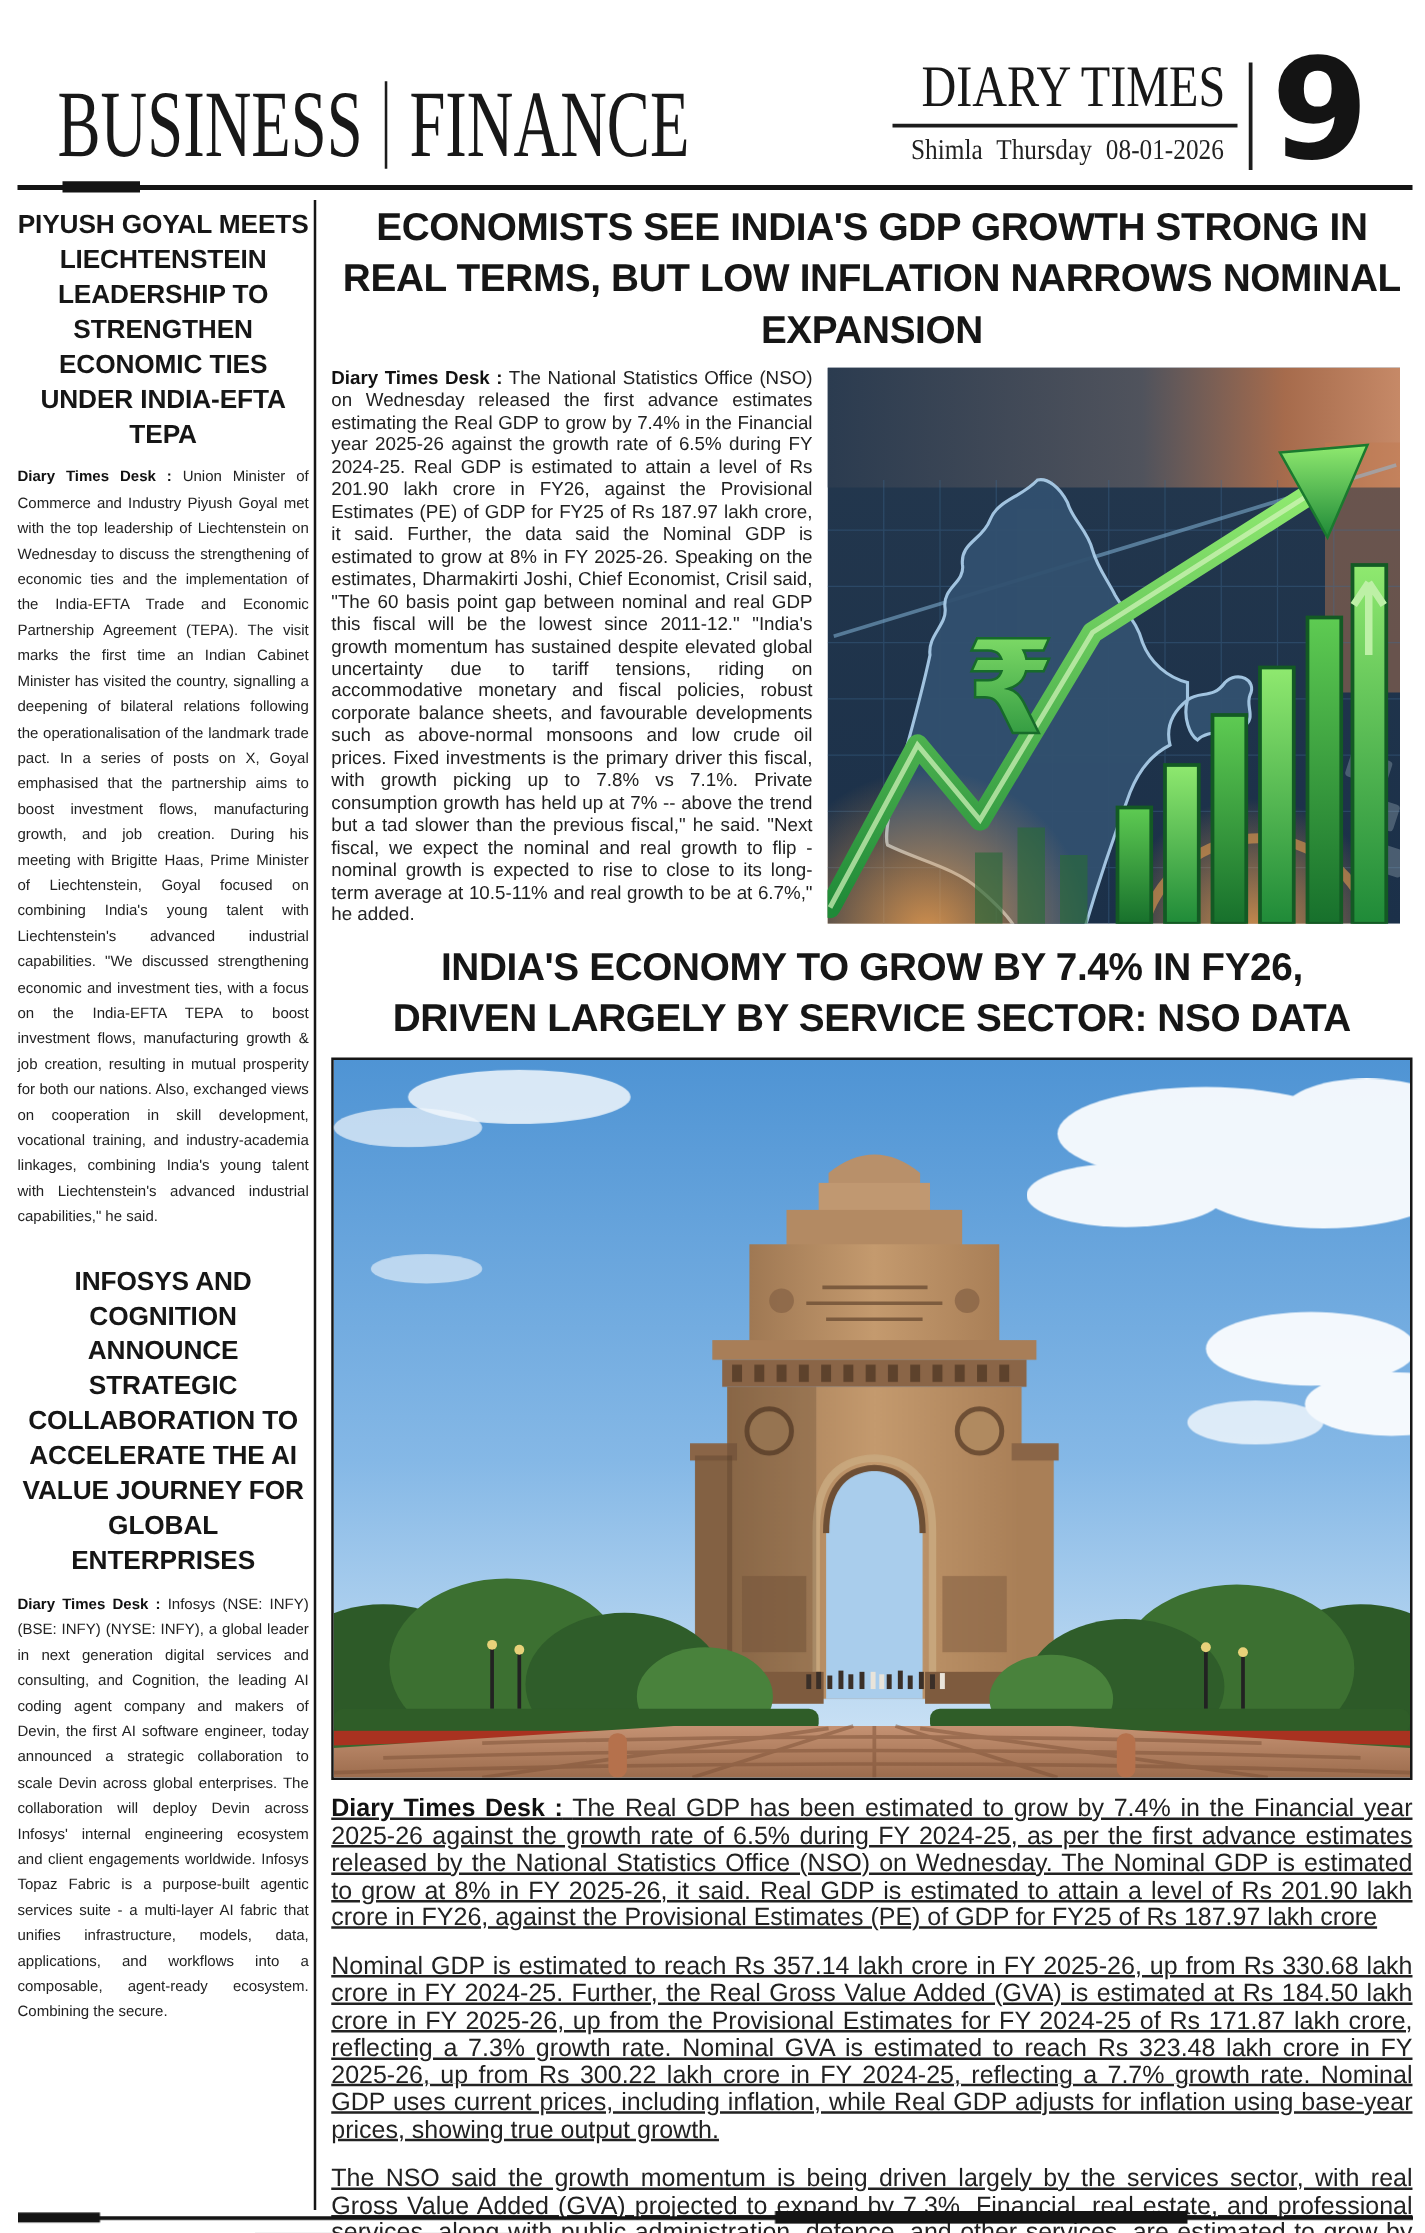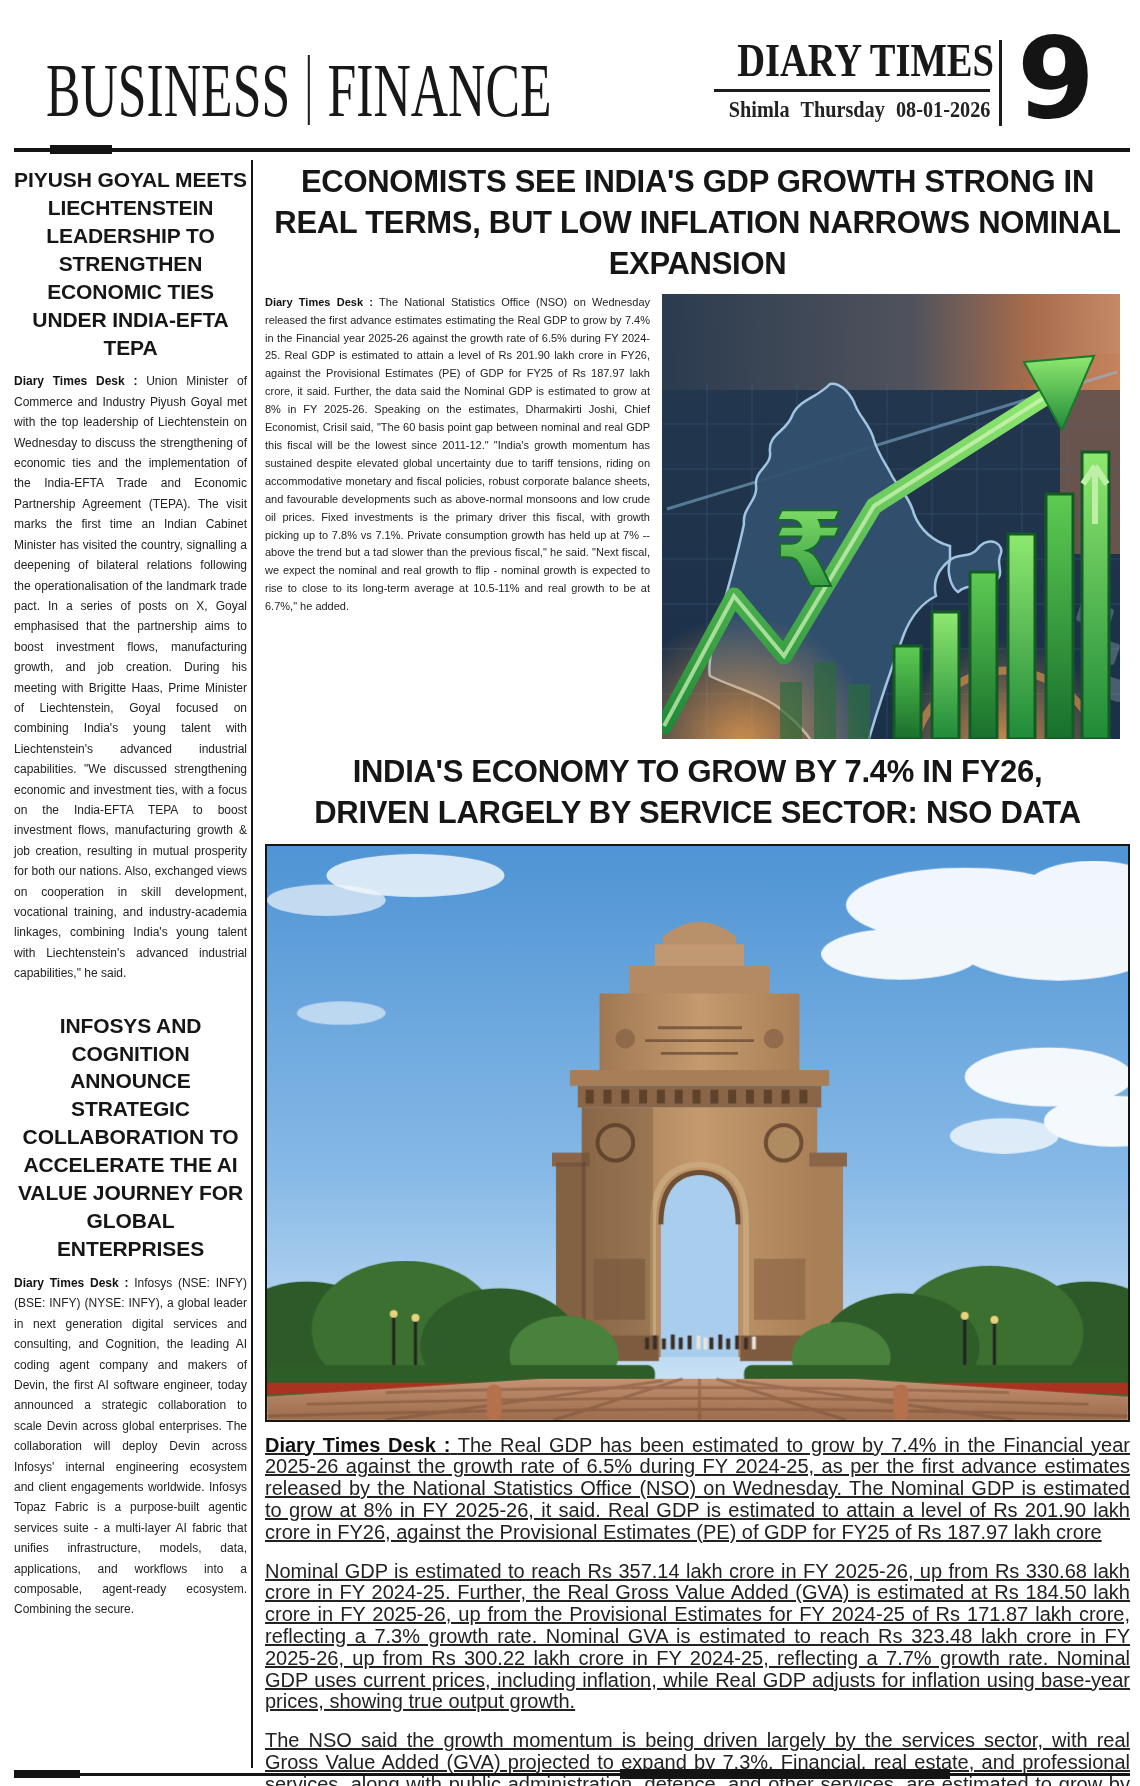--- a/index.html
+++ b/index.html
@@ -3,28 +3,28 @@
 <meta charset="utf-8">
 <style>
   * { margin:0; padding:0; box-sizing:border-box; }
   html,body { background:#e8e8e8; }
   .page {
     position:relative; width:1140px; height:1786px; margin:0 auto;
     background:#ffffff; color:#1b1b1b; overflow:hidden;
     font-family:"Liberation Sans", sans-serif;
   }
   
-  .masthead { position:absolute; top:4px; left:0; right:0; height:150px; }
+  .masthead { position:absolute; top:14px; left:0; right:0; height:150px; }
   .brand {
     position:absolute; left:46px; top:48px; display:flex; align-items:center;
     font-family:"Liberation Serif", serif; font-size:76px; line-height:1;
     transform:scaleX(.68); transform-origin:left center; white-space:nowrap; color:#181818;
   }
   .brand-divider { width:3px; height:70px; background:#1c1c1c; margin:0 26px; }
-  .mast-right { position:absolute; right:148px; top:32px; width:280px; text-align:right;font-weight:bold; }
+  .mast-right { position:absolute; right:148px; top:32px; width:280px; text-align:right; }
   .paper-name {
     font-family:"Liberation Serif", serif; font-size:47px; line-height:1.05; color:#181818;
     transform:scaleX(.82); transform-origin:center; white-space:nowrap;
   }
   .paper-rule { height:3px; background:#1c1c1c; margin:4px 2px 5px 2px; }
   .edition {
     font-family:"Liberation Serif", serif; font-size:23px; color:#222;
     transform:scaleX(.88); transform-origin:center; white-space:nowrap; word-spacing:7px;
   }
   .mast-vline { position:absolute; right:138px; top:36px; width:3px; height:86px; background:#1c1c1c; }
@@ -47,21 +47,21 @@
   }
   .col-body { font-size:12px; line-height:20.4px; text-align:justify; color:#222; }
   .byline { font-weight:bold; color:#111; }
   .left-article-2 { margin-top:28px; }
 
   .main-headline {
     font-weight:bold; font-size:31px; line-height:1.32; text-align:center;
     letter-spacing:-.3px; color:#161616; margin:0 0 9px;
   }
   .article1-flex { display:flex; gap:12px; }
-  .a1-text { width:385px; flex:none; font-size:11px; line-height:17.9px; text-align:justify; color:#222; }
+  .a1-text { width:385px; flex:none; font-size:15px; line-height:17.9px; text-align:justify; color:#222; }
   .gdp-figure { width:458px; height:445px; flex:none; }
   .gdp-figure svg { display:block; width:100%; height:100%; }
 
   .main-headline-2 { margin:13px auto 10px; max-width:810px; }
   .gate-figure { width:100%; height:578px; border:2px solid #161616; }
   .gate-figure svg { display:block; width:100%; height:100%; }
 
   .bottom-par { font-size:20px; line-height:21.8px; text-align:justify; color:#222; margin-top:13px;text-decoration:underline; }
   .bottom-par + .bottom-par { margin-top:17px; }
 

